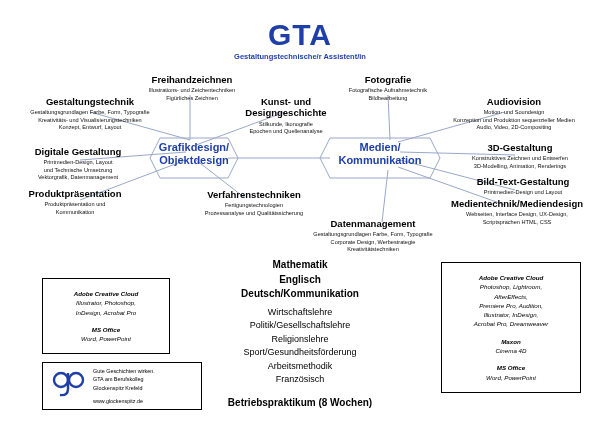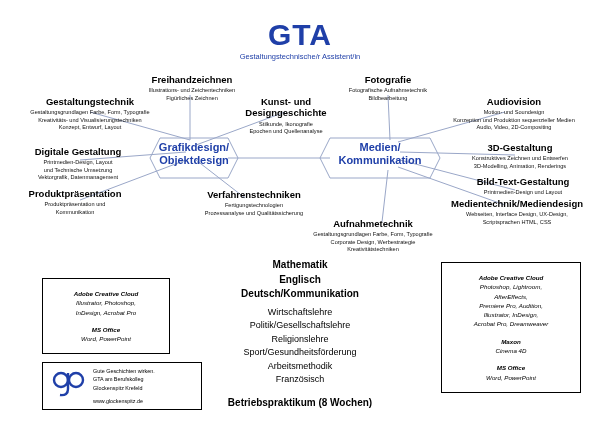--- a/index.html
+++ b/index.html
@@ -9,21 +9,21 @@
     font-family:"Liberation Sans", sans-serif;
     color:#000000;
     position:relative;
     overflow:hidden;
   }
   #canvas{position:absolute;left:0;top:0;width:580px;height:423px;}
   svg.lines{position:absolute;left:0;top:0;width:600px;height:423px;}
   .node{position:absolute;}
   .title-block{position:absolute;left:0;top:20px;width:600px;text-align:center;}
   .title-main{font-size:30px;font-weight:bold;color:#1f3fa8;letter-spacing:1px;line-height:1;}
-  .title-sub{font-size:7.5px;color:#1f3fa8;margin-top:2px;}
+  .title-sub{font-size:7.5px;color:#1f3fa8;margin-top:2px;font-weight:bold;}
   .hub{
     color:#1f3fa8;font-weight:bold;font-size:11px;text-align:center;line-height:1.2;
   }
   .grp-title{font-weight:bold;font-size:9.5px;text-align:center;line-height:1.2;}
   .grp-desc{font-size:5.6px;text-align:center;line-height:1.35;margin-top:2px;color:#111;}
   .center-list{position:absolute;left:0;width:600px;text-align:center;}
   .cl-bold{font-weight:bold;font-size:10px;line-height:1.45;}
   .cl-reg{font-size:9px;line-height:1.5;}
   .box{
     position:absolute;border:1px solid #000;background:#fff;
@@ -135,21 +135,21 @@
     <div class="grp-desc" style="white-space:pre-line;">Fertigungstechnologien
 Prozessanalyse und Qualitätssicherung</div>
   </div>
 
   <div class="node" style="left:448px;top:176px;width:150px;">
     <div class="grp-title" style="white-space:pre-line;">Bild-Text-Gestaltung</div>
     <div class="grp-desc" style="white-space:pre-line;">Printmedien-Design und Layout</div>
   </div>
 
   <div class="node" style="left:282px;top:218px;width:182px;">
-    <div class="grp-title" style="white-space:pre-line;">Aufnahmetechnik</div>
+    <div class="grp-title" style="white-space:pre-line;">Datenmanagement</div>
     <div class="grp-desc" style="white-space:pre-line;">Gestaltungsgrundlagen Farbe, Form, Typografie
 Corporate Design, Werbestrategie
 Kreativitätstechniken</div>
   </div>
 
   <div class="node" style="left:434px;top:198px;width:166px;">
     <div class="grp-title" style="white-space:pre-line;">Medientechnik/Mediendesign</div>
     <div class="grp-desc" style="white-space:pre-line;">Webseiten, Interface Design, UX-Design,
 Scriptsprachen HTML, CSS</div>
   </div>

